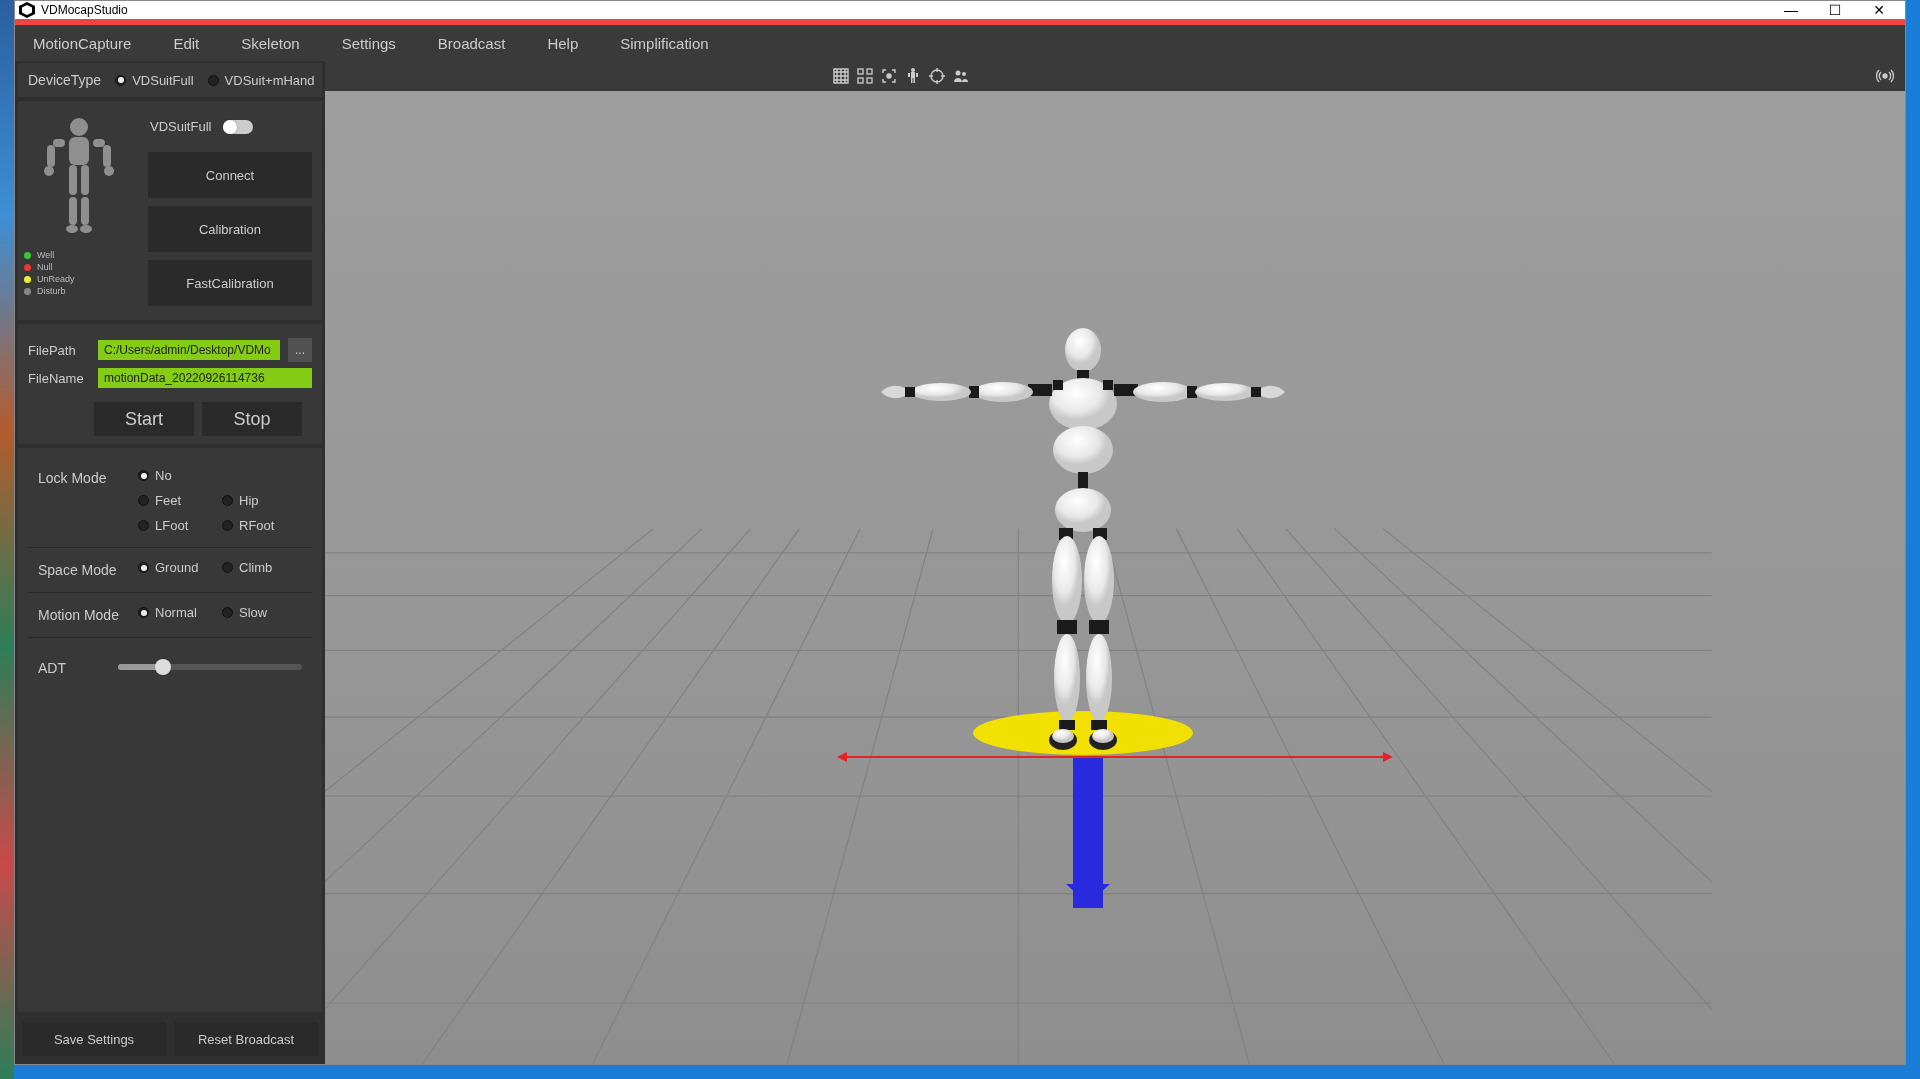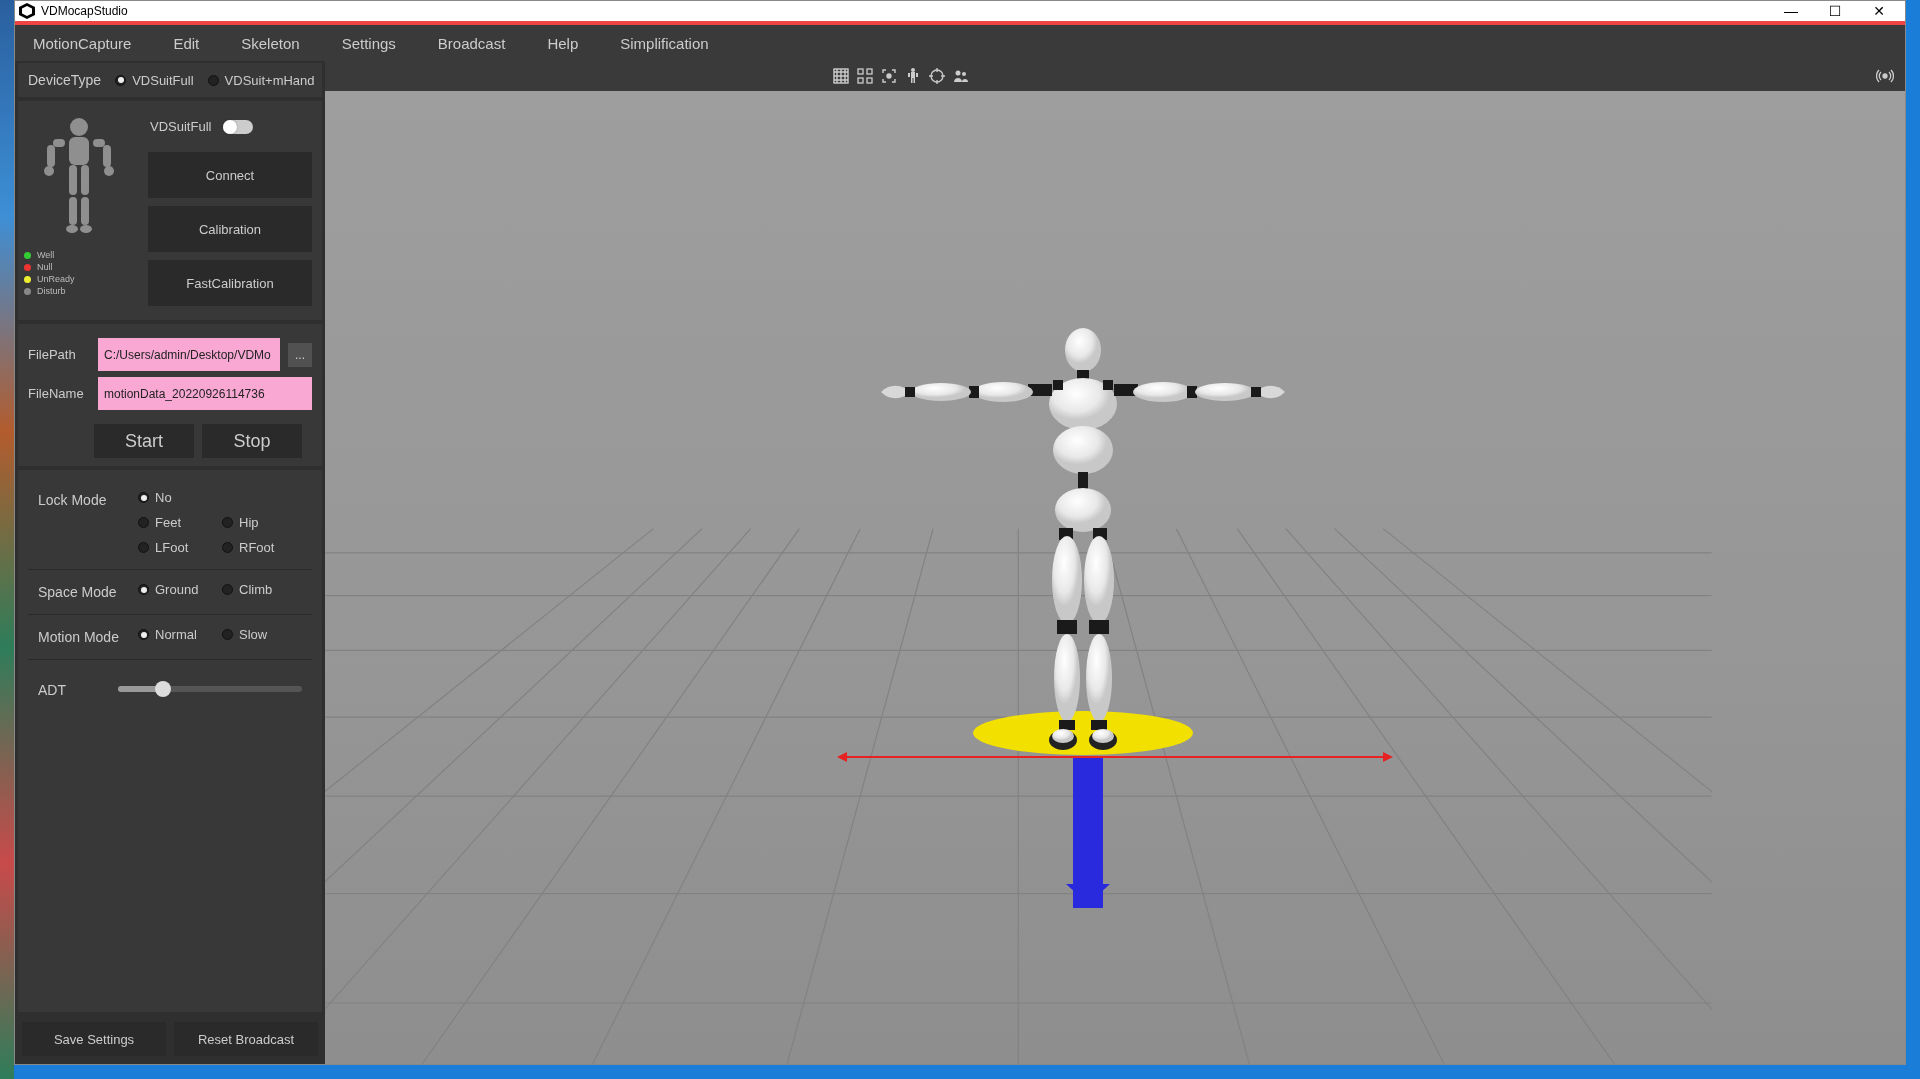--- a/index.html
+++ b/index.html
@@ -1,19 +1,19 @@
 <!DOCTYPE html>
 <html><head>
 <meta charset="utf-8">
 <style>
 * { margin:0; padding:0; box-sizing:border-box; font-family:"Segoe UI",Arial,sans-serif; }
 body { background:#1a7dd8; width:1920px; height:1079px; overflow:hidden; position:relative; }
 .desktop-strip { position:absolute; left:0; top:0; width:14px; height:100%; background:linear-gradient(180deg,#2a5f9e,#3d8fd6,#b35c2e,#2e7d5a,#c84a4a,#2e7d5a); }
 .window { position:absolute; left:14px; top:0; right:14px; bottom:14px; background:#fff; display:flex; flex-direction:column; border:1px solid #888; }
-.titlebar { height:24px; background:#fff; display:flex; align-items:center; padding:0 4px; border-bottom:4px solid #ef4444; }
+.titlebar { height:24px; background:#fff; display:flex; align-items:center; padding:0 4px; border-bottom:6px solid #ef4444; }
 .titlebar-icon { width:16px; height:16px; margin-right:6px; background:#000; clip-path:polygon(50% 0,100% 25%,100% 75%,50% 100%,0 75%,0 25%); position:relative; }
 .titlebar-icon::after { content:""; position:absolute; inset:3px; background:#fff; clip-path:polygon(50% 0,100% 25%,100% 75%,50% 100%,0 75%,0 25%); }
 .titlebar-title { font-size:12px; color:#000; flex:1; }
 .winbtns { display:flex; }
 .winbtn { width:44px; height:22px; display:flex; align-items:center; justify-content:center; font-size:14px; color:#000; cursor:pointer; }
 
 .menubar { height:36px; background:#3a3a3a; display:flex; align-items:center; padding:0 10px; gap:26px; }
 .menuitem { color:#ccc; font-size:15px; cursor:pointer; padding:4px 8px; }
 
 .content { flex:1; display:flex; background:#2f2f2f; }
@@ -34,21 +34,21 @@
 .dot { width:7px; height:7px; border-radius:50%; }
 .dot.g{background:#3c3;} .dot.r{background:#e33;} .dot.y{background:#ee3;} .dot.gr{background:#888;}
 .btncol { flex:1; display:flex; flex-direction:column; gap:8px; }
 .suit-row { display:flex; align-items:center; gap:12px; color:#ccc; font-size:13px; padding:4px 2px 10px 2px; }
 .switch { width:30px; height:14px; background:#ccc; border-radius:7px; position:relative; cursor:pointer; }
 .switch::after { content:""; position:absolute; width:14px; height:14px; background:#fff; border-radius:50%; left:0; top:0; box-shadow:0 0 2px rgba(0,0,0,.3); }
 .bigbtn { height:46px; background:#2a2a2a; color:#ccc; font-size:13px; display:flex; align-items:center; justify-content:center; cursor:pointer; border:none; }
 
 .file-row { display:flex; align-items:center; gap:8px; margin:6px 0; }
 .file-label { width:62px; color:#ccc; font-size:13px; }
-.file-input { flex:1; height:33px; background:#f9a8d4; border:none; padding:0 6px; font-size:12px; color:#222; }
+.file-input { flex:1; height:20px; background:#84cc16; border:none; padding:0 6px; font-size:12px; color:#222; }
 .browse { width:24px; height:24px; background:#515151; color:#ccc; display:flex; align-items:center; justify-content:center; font-size:12px; cursor:pointer; border:none; }
 .rowbtns { display:flex; gap:8px; margin-top:14px; padding-left:66px; }
 .medbtn { flex:1; height:34px; background:#2a2a2a; color:#ccc; font-size:18px; border:none; cursor:pointer; max-width:100px; }
 
 .modes-panel { flex:1; position:relative; overflow-y:auto; }
 .modes-panel::-webkit-scrollbar { width:6px; }
 .modes-panel::-webkit-scrollbar-thumb { background:#666; }
 .mode-sect { padding:12px 10px 14px 10px; border-bottom:1px solid #2a2a2a; }
 .mode-row { display:flex; align-items:flex-start; gap:10px; }
 .mode-label { width:90px; color:#ccc; font-size:14px; padding-top:2px; }

